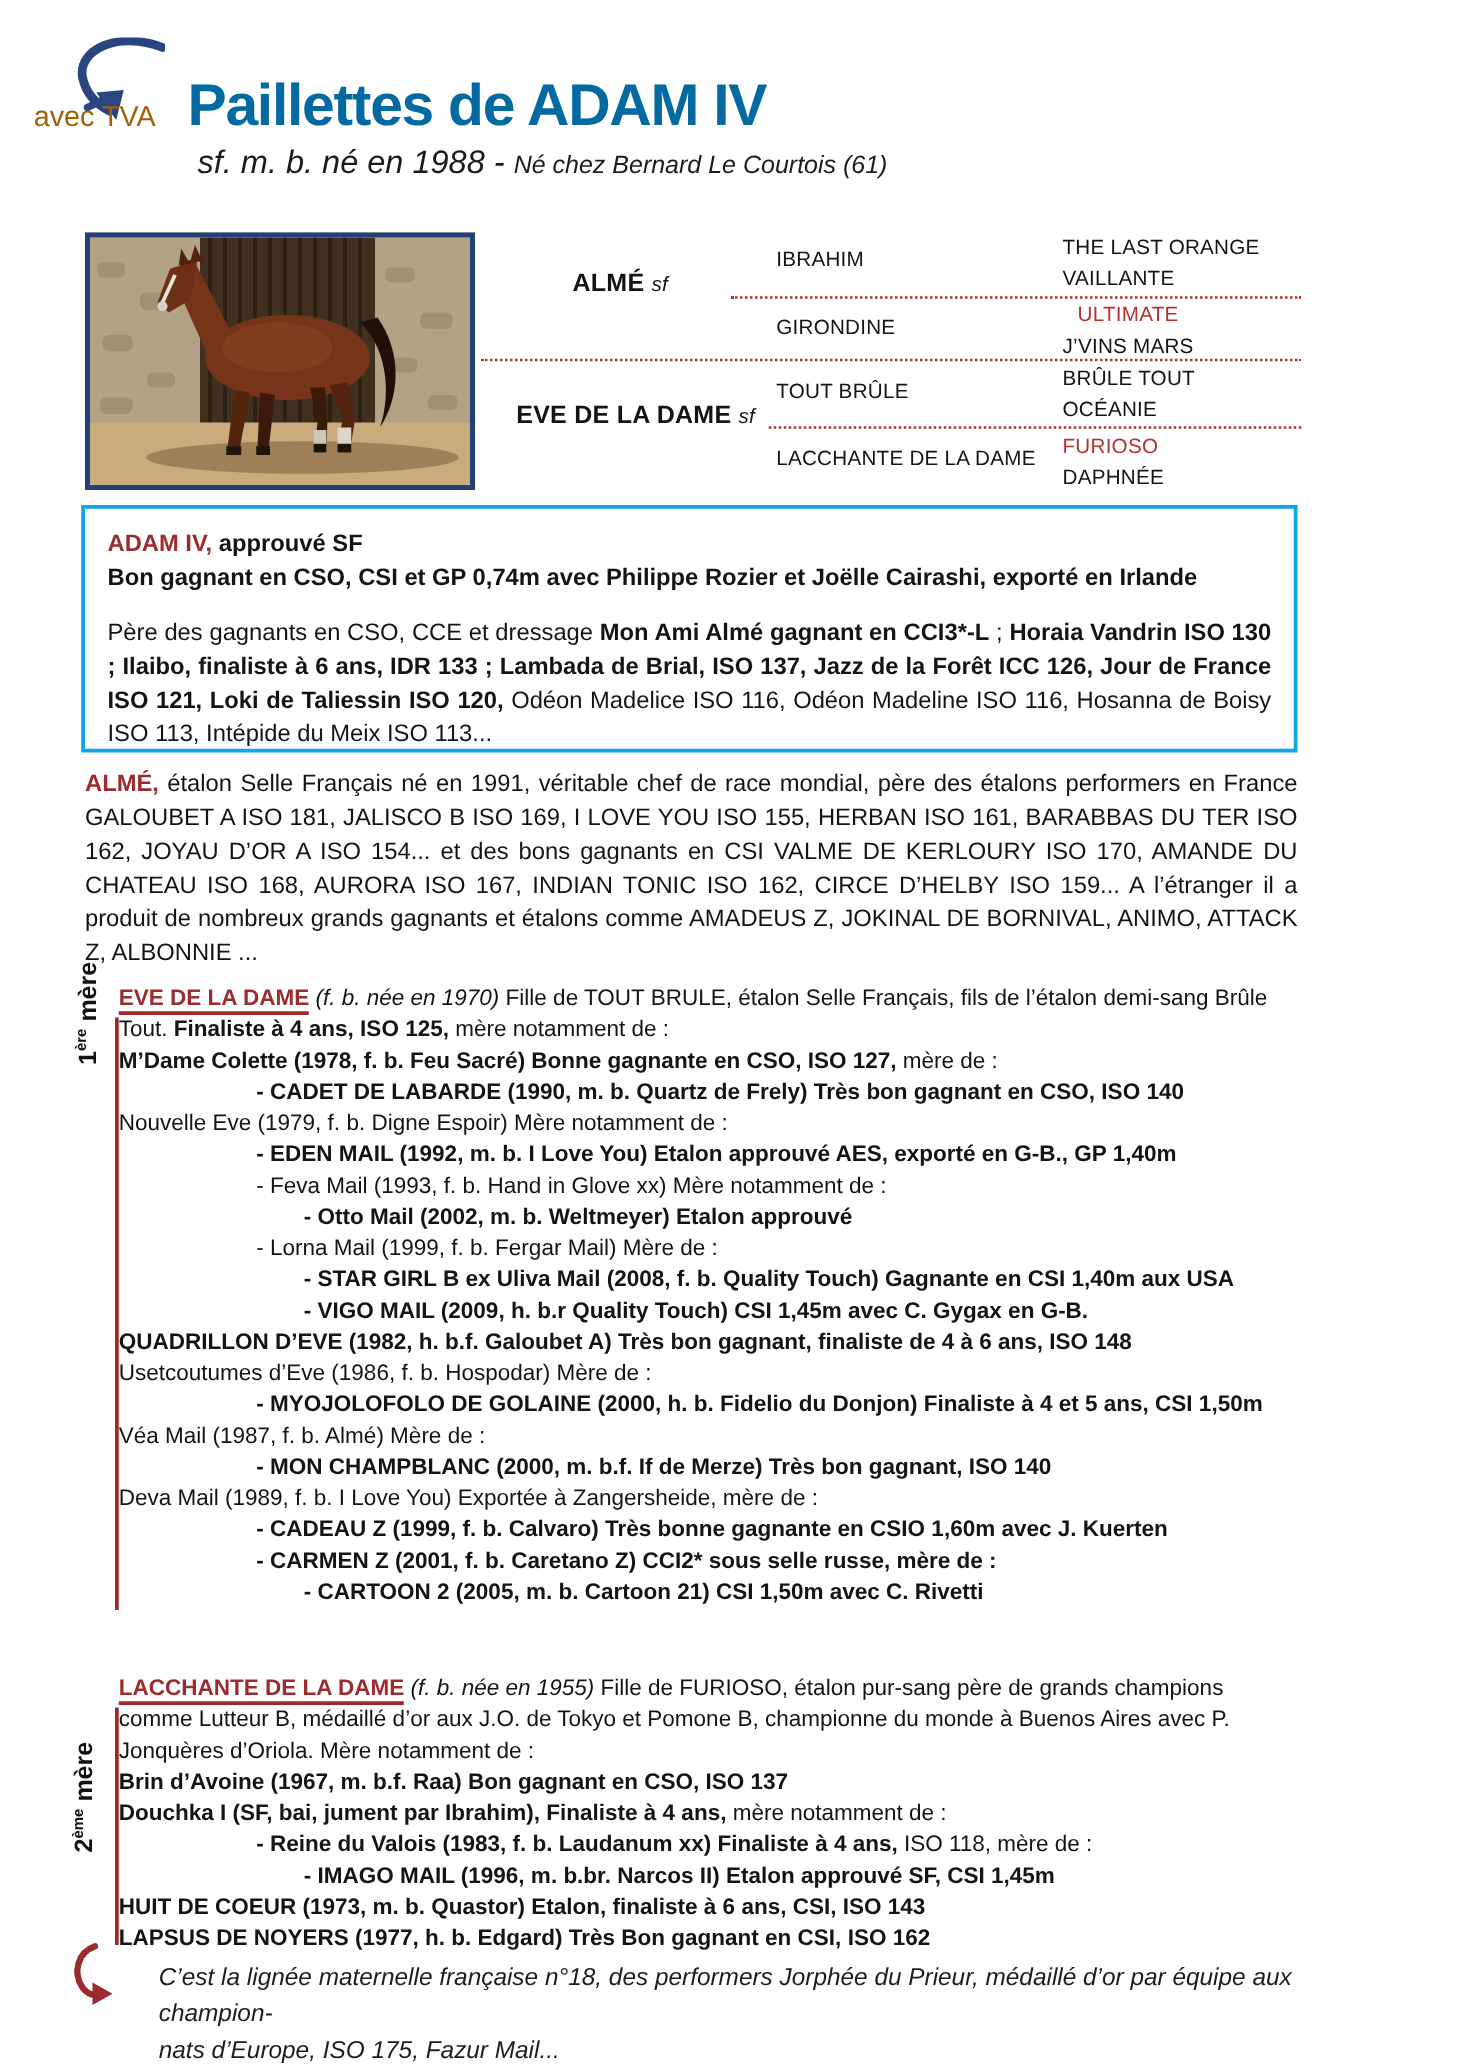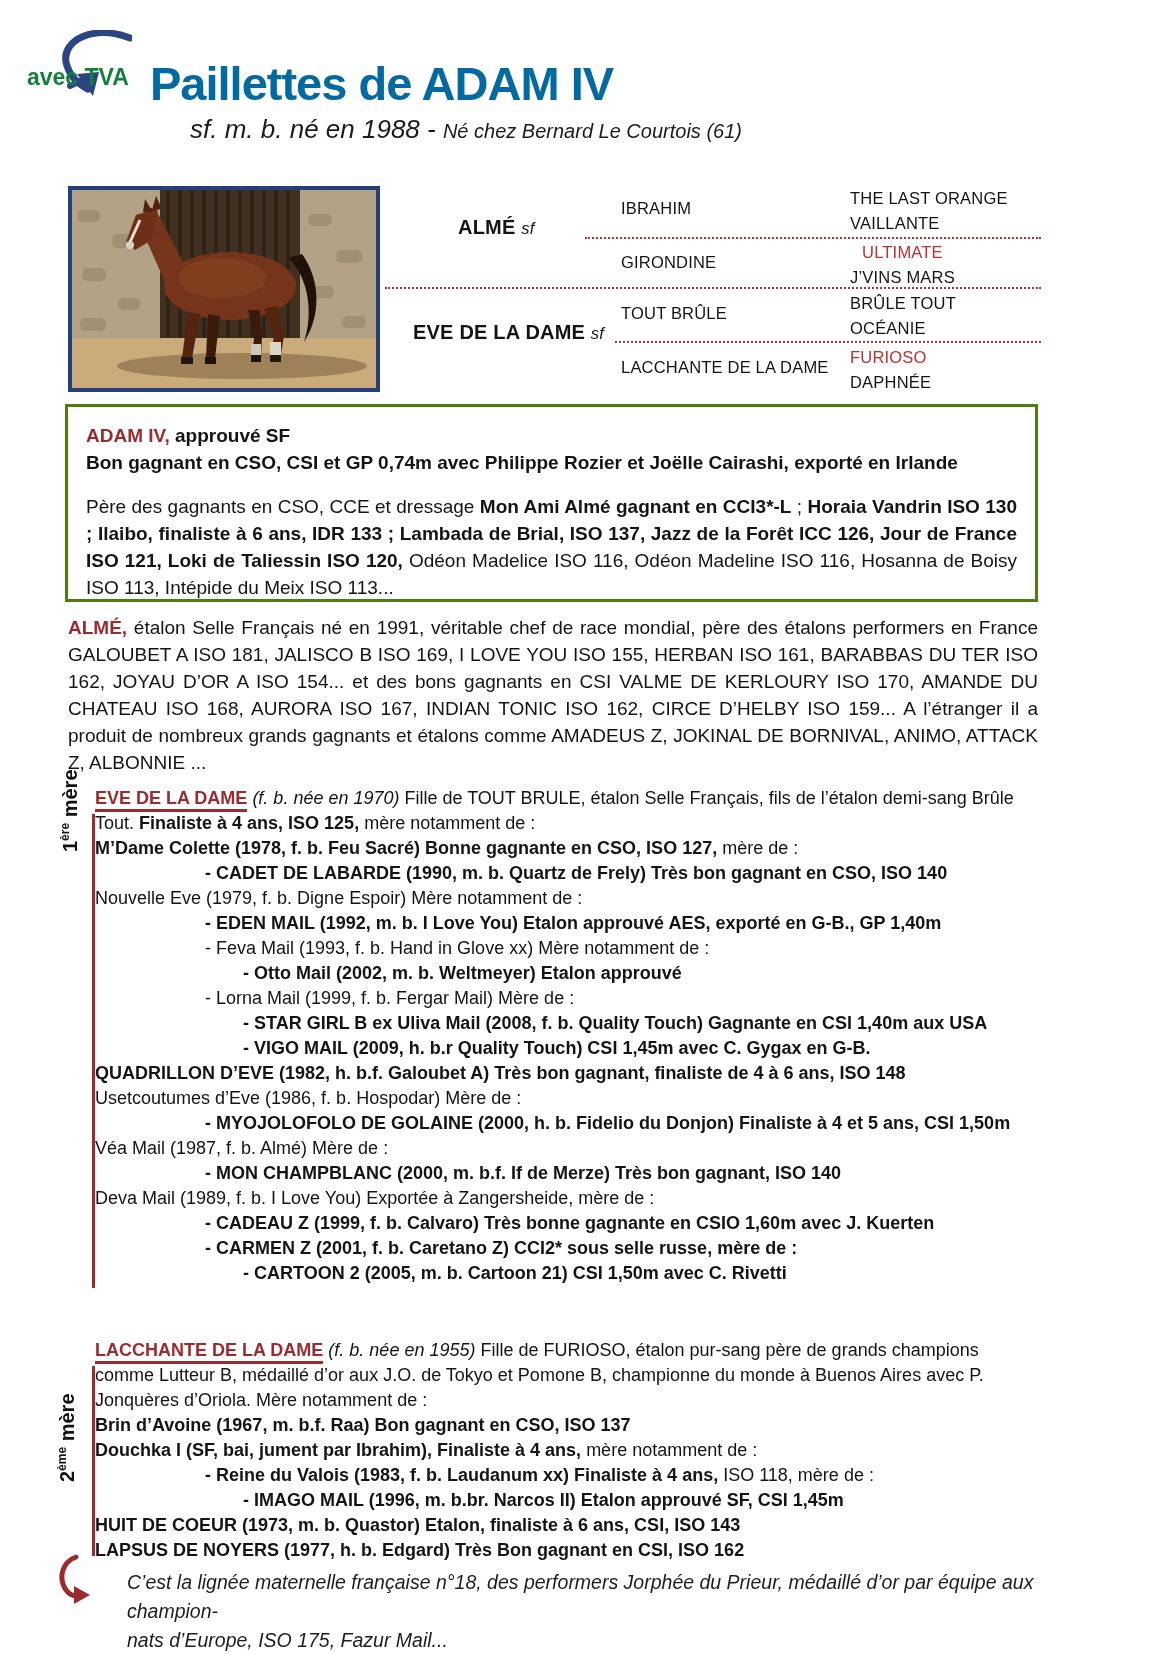--- a/index.html
+++ b/index.html
@@ -7,41 +7,41 @@
         font-family:"Liberation Sans",sans-serif;color:#141414;}
   .abs{position:absolute;}
   .b{font-weight:700;}
   .i{font-style:italic;margin-top:48px;}
   .red{color:#9c2b2f;}
   .bred{color:#b5322f;}
   .u{border-bottom:3px solid #9c2b2f;padding-bottom:1px;}
 
   
   .tva-arrow{left:46px;top:30px;width:86px;height:66px;}
-  .tva-label{left:27px;top:64px;font-size:23px;font-weight:700;color:#15803d;}
+  .tva-label{left:27px;top:80px;font-size:23px;font-weight:400;color:#a16207;}
   .title{left:150px;top:56px;margin:0;font-size:47px;font-weight:700;letter-spacing:-1px;color:#0369a1;text-align:right;}
-  .subtitle{left:158px;top:114px;font-style:italic;color:#1b1b1b;margin-left:32px;}
+  .subtitle{left:158px;top:114px;font-style:italic;color:#1b1b1b;}
   .sub-main{font-size:26px;}
   .sub-breeder{font-size:20px;}
 
   
   .photo{left:68px;top:186px;width:312px;height:206px;border:4px solid #24407a;box-sizing:border-box;background:#b3a285;}
 
   
   .pedigree{left:385px;top:183px;width:656px;height:212px;font-size:16.5px;letter-spacing:.2px;}
   .g1{position:absolute;font-size:20px;font-weight:700;white-space:nowrap;text-align:right;}
   .g1 .suf{font-size:16.5px;font-weight:400;font-style:italic;}
   .g1-sire{left:73px;top:33px;}
   .g1-dam{left:28px;top:138px;}
   .g2{position:absolute;left:236px;white-space:nowrap;}
   .g3{position:absolute;left:465px;line-height:25px;white-space:nowrap;}
   .dots{position:absolute;border-top:2.6px dotted #b5322f;height:0;}
 
   
-  .adam-box{left:65px;top:404px;width:973px;height:198px;box-sizing:border-box;border:3px solid #4d7c0f;
+  .adam-box{left:65px;top:404px;width:973px;height:198px;box-sizing:border-box;border:3px solid #0ea5e9;
             padding:15px 18px 0 18px;font-size:19px;line-height:27px;}
   .box-para{margin:17px 0 0 0;text-align:justify;}
 
   
   .alme-para{left:68px;top:614px;width:970px;margin:0;font-size:19px;line-height:27px;text-align:justify;}
 
   
   .section{font-size:18px;}
   .sec1{left:95px;top:786px;width:947px;}
   .sec2{left:95px;top:1338px;width:947px;}

